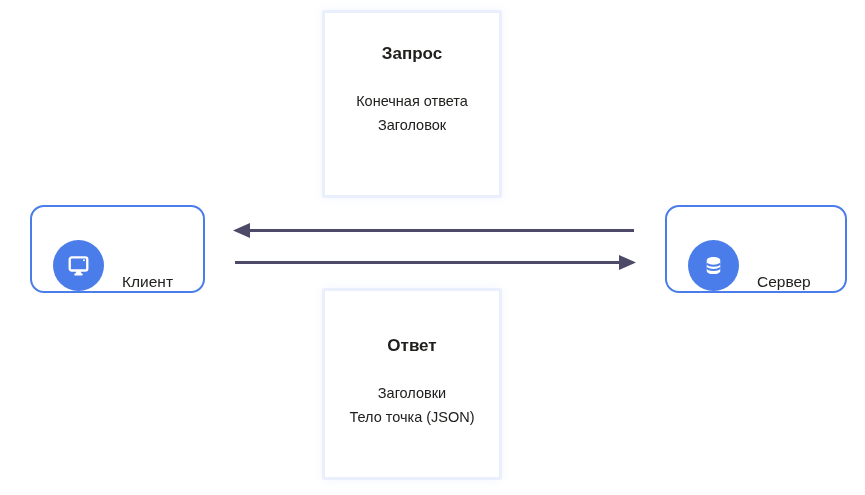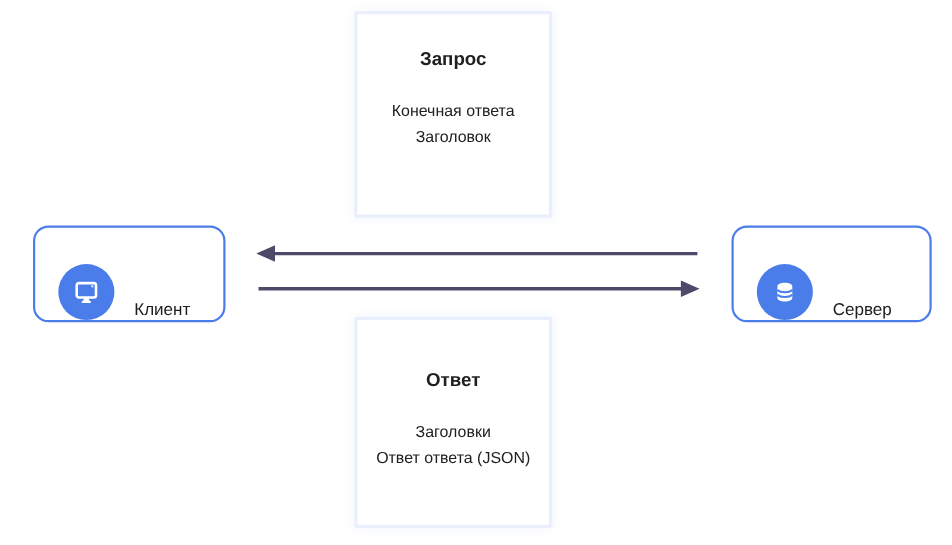--- a/index.html
+++ b/index.html
@@ -91,21 +91,21 @@
     <ul class="card-items">
       <li>Конечная ответа</li>
       <li>Заголовок</li>
     </ul>
   </div>
 
   <div class="info-card response">
     <div class="card-title">Ответ</div>
     <ul class="card-items">
       <li>Заголовки</li>
-      <li>Ответ ответа (JSON)</li>
+      <li>Тело точка (JSON)</li>
     </ul>
   </div>
 
   <div class="node client">
     <span class="node-icon-circle">
       <svg width="27" height="27" viewBox="0 0 24 24" aria-hidden="true">
         <rect x="4.2" y="4.8" width="15.6" height="11.6" rx="1.8" fill="none" stroke="#ffffff" stroke-width="2.1"></rect>
         <rect x="16.1" y="6.6" width="1.5" height="1.5" fill="#ffffff"></rect>
         <path d="M10.6 16.4 L13.4 16.4 L14.9 19.6 L9.1 19.6 Z" fill="#ffffff"></path>
         <rect x="8.2" y="19.2" width="7.6" height="1.6" rx="0.8" fill="#ffffff"></rect>

